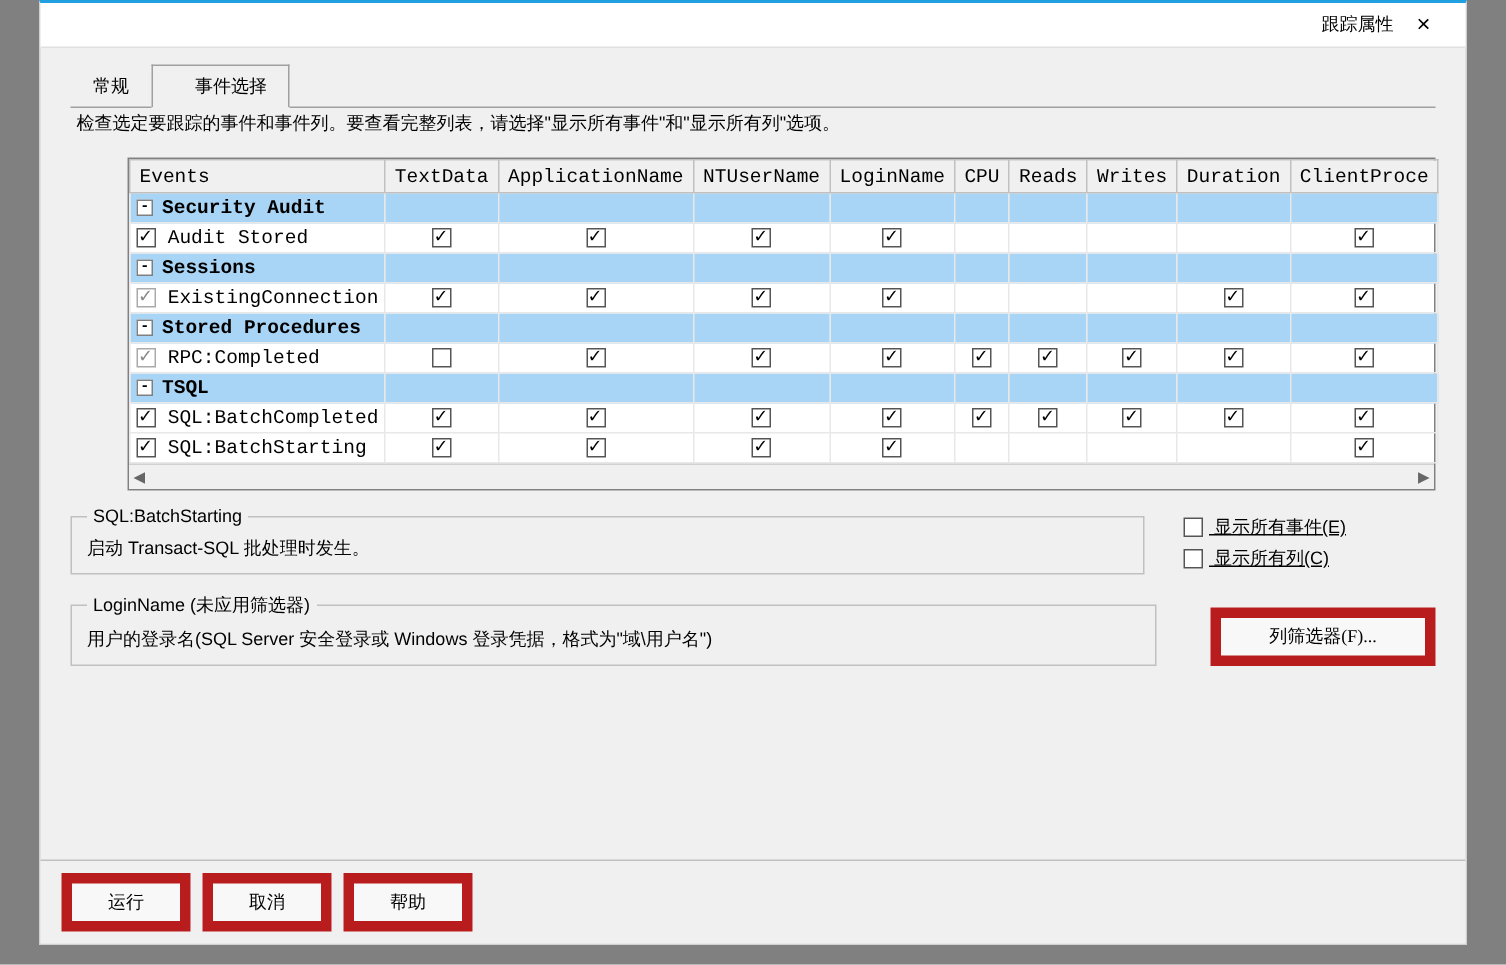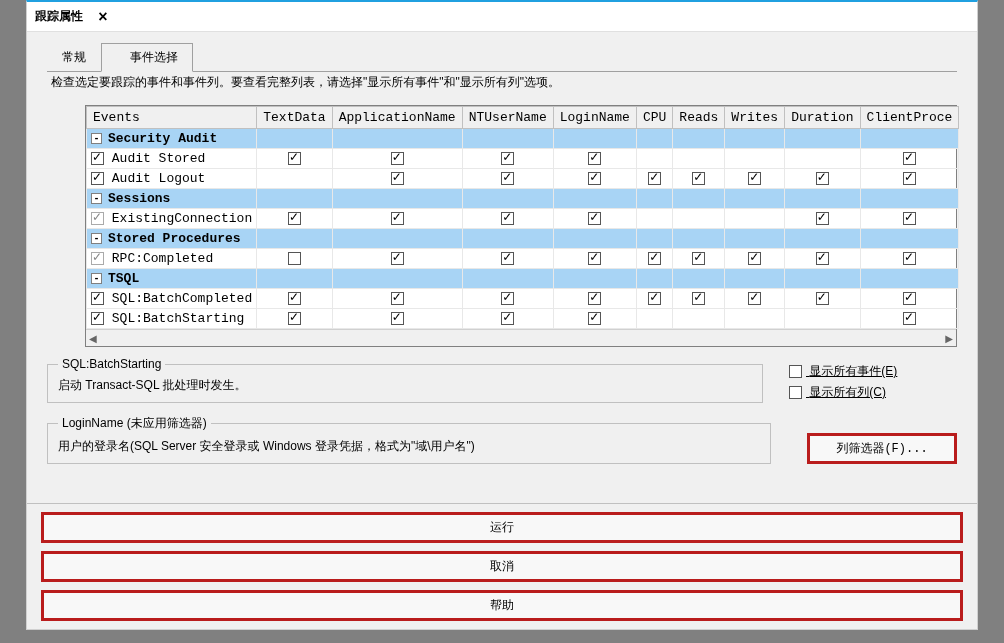--- a/index.html
+++ b/index.html
@@ -24,22 +24,21 @@
     border: 1px solid #d0d0d0;
     border-top: 2px solid #20a0e0;
   }
   .titlebar {
     height: 30px;
     background: #fff;
     border-bottom: 1px solid #e0e0e0;
     display: flex;
     align-items: center;
     padding: 0 8px;
-    justify-content: flex-start;
-    font-weight: bold;
+    justify-content: flex-end;
   }
   .titlebar .title { font-size: 12px; }
   .close-x {
     font-size: 16px;
     font-family: Arial, sans-serif;
     cursor: default;
     width: 40px;
     text-align: center;
   }
   .dialog-body {
@@ -155,38 +154,37 @@
   .btns-col {
     display: flex;
     flex-direction: column;
     align-items: flex-end;
     gap: 6px;
     margin-left: 14px;
   }
   .fieldrow2 { display: flex; align-items: flex-end; gap: 22px; }
   .fieldrow2 fieldset { flex: 1; }
   button.win {
-    font-family: Liberation Mono, monospace;
+    font-family: Liberation Serif, serif;
     font-size: 12px;
     background: #f8f8f8;
-    border: 3px solid #b91c1c;
+    border: 7px solid #b91c1c;
     padding: 4px 16px;
     min-width: 110px;
     cursor: default;
   }
   .footer-bar {
     position: absolute;
     left: 0; right: 0; bottom: 0;
     border-top: 1px solid #c0c0c0;
     background: #f0f0f0;
     padding: 8px 14px;
     display: flex;
     justify-content: flex-start;
     gap: 8px;
-    flex-direction: column;
   }
   .footer-bar button.win { min-width: 86px; }
 </style>
 </head>
 <body>
 
 <div class="outer-panel">
 
   <div class="titlebar">
     <span class="title">跟踪属性</span>
@@ -236,32 +234,20 @@
               <td><span class="cb checked"></span></td>
               <td><span class="cb checked"></span></td>
               <td><span class="cb checked"></span></td>
               <td><span class="cb checked"></span></td>
               <td></td>
               <td></td>
               <td></td>
               <td></td>
               <td><span class="cb checked"></span></td>
             </tr>
-            <tr class="leaf">
-              <td class="evcell"><span class="cb checked"></span><span> Audit Logout</span></td>
-              <td></td>
-              <td><span class="cb checked"></span></td>
-              <td><span class="cb checked"></span></td>
-              <td><span class="cb checked"></span></td>
-              <td><span class="cb checked"></span></td>
-              <td><span class="cb checked"></span></td>
-              <td><span class="cb checked"></span></td>
-              <td><span class="cb checked"></span></td>
-              <td><span class="cb checked"></span></td>
-            </tr>
             <tr class="cat-row">
               <td class="evcell"><span class="expander">-</span><span>Sessions</span></td>
               <td></td>
               <td></td>
               <td></td>
               <td></td>
               <td></td>
               <td></td>
               <td></td>
               <td></td>

